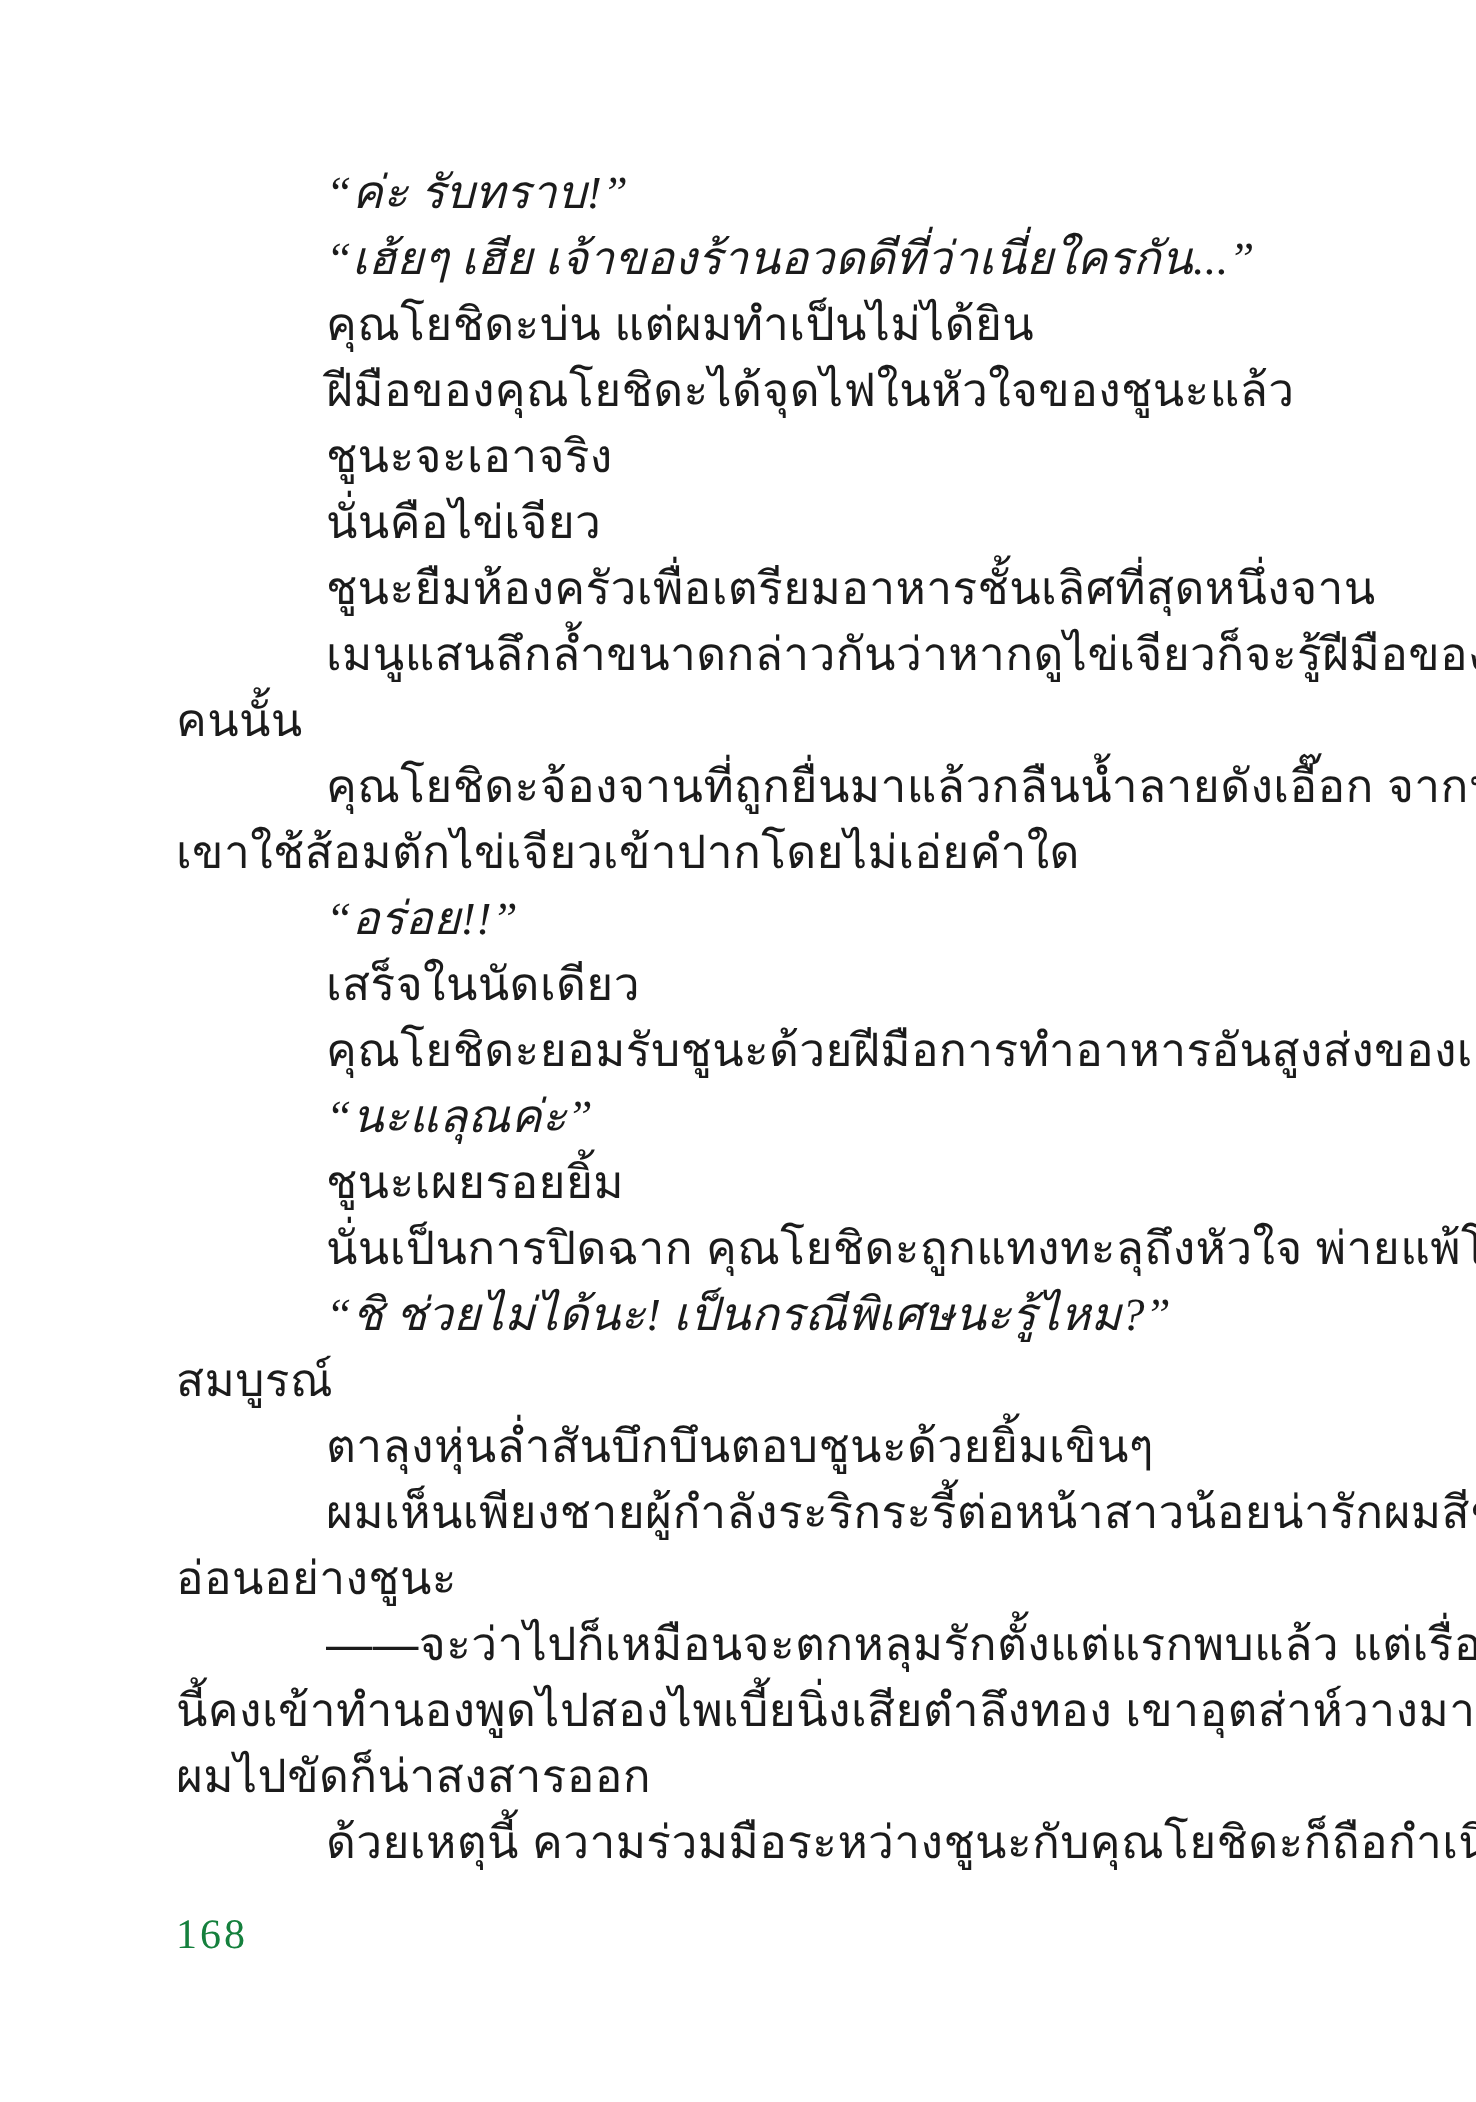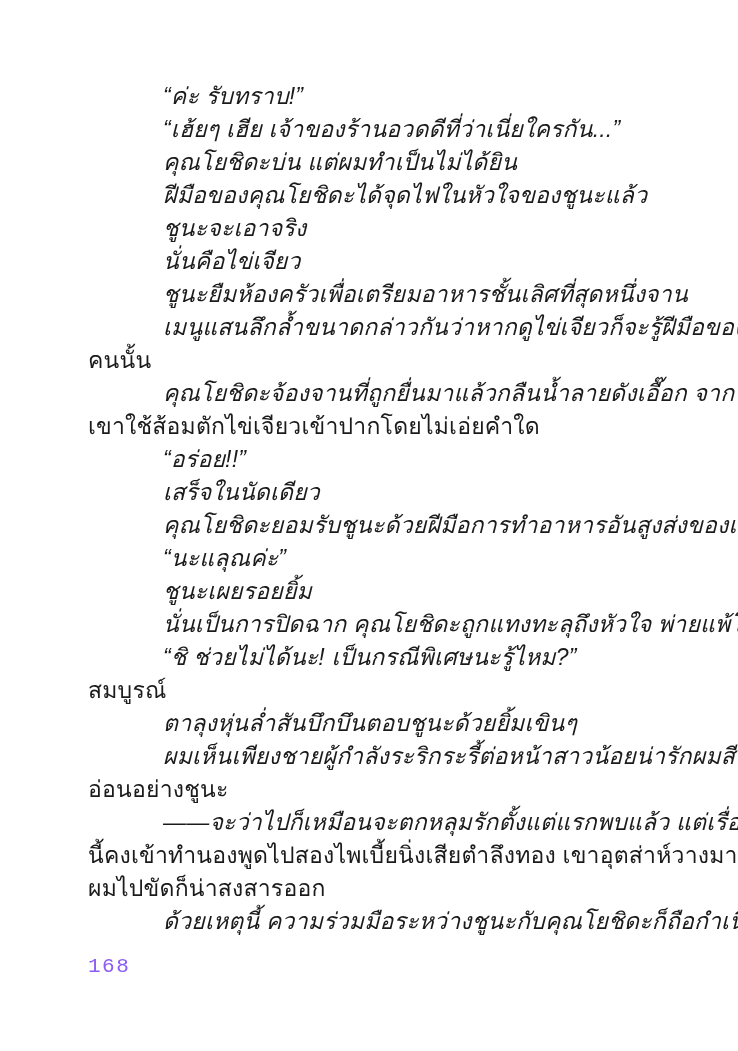--- a/index.html
+++ b/index.html
@@ -19,30 +19,30 @@
     left: 88px;
     width: 572px;
   }
   .line {
     font-size: 23px;
     line-height: 33px;
     height: 33px;
     white-space: nowrap;
     letter-spacing: 0.2px;
   }
-  .indent { padding-left: 75px; font-style: italic; }
-  .italic { font-style: italic; }
+  .indent { padding-left: 75px; }
+  .italic { font-style: italic; font-family: Liberation Serif, serif; }
   .page-number {
     position: absolute;
     left: 88px;
     top: 955px;
-    font-family: Liberation Mono, monospace;
+    font-family: Liberation Serif, serif;
     font-size: 21px;
     letter-spacing: 1.5px;
-    color: #8b5cf6;
+    color: #15803d;
   }
 </style>
 </head>
 <body>
 
 <div class="page">
   <div class="content">
     <div class="line indent italic">“ค่ะ รับทราบ!”</div>
     <div class="line indent italic">“เฮ้ยๆ เฮีย เจ้าของร้านอวดดีที่ว่าเนี่ยใครกัน...”</div>
     <div class="line indent">คุณโยชิดะบ่น แต่ผมทำเป็นไม่ได้ยิน</div>

